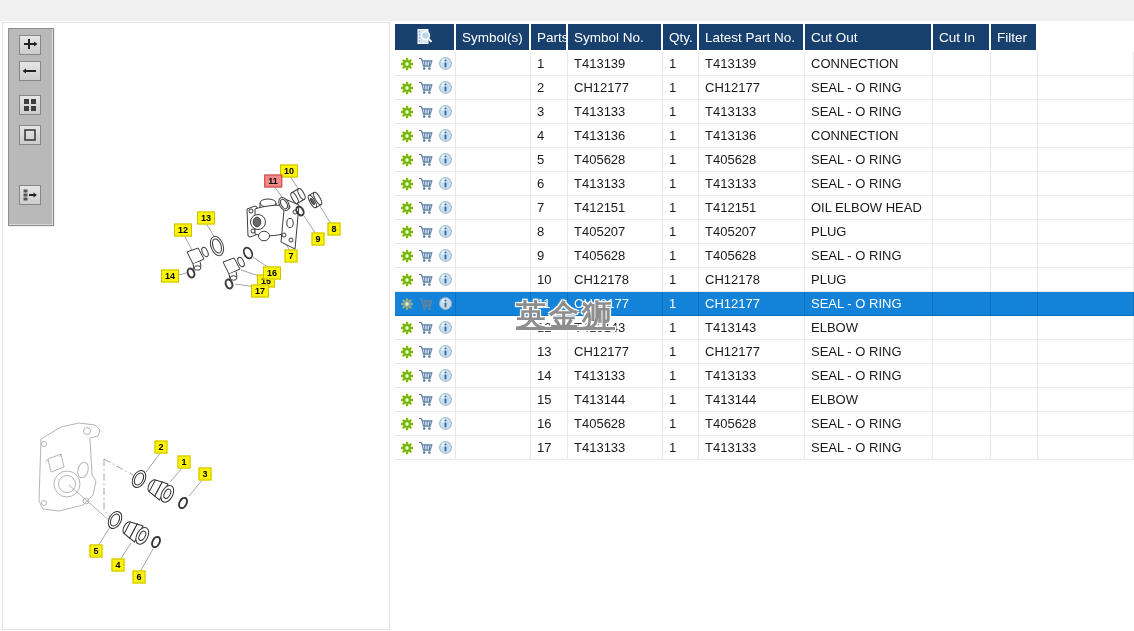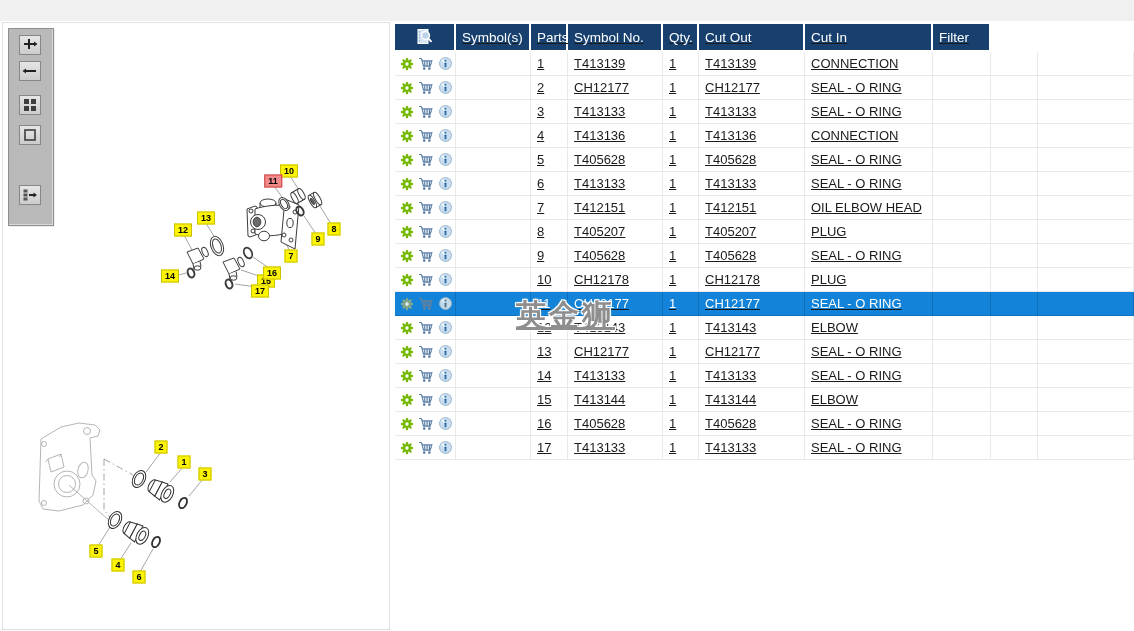--- a/index.html
+++ b/index.html
@@ -17,21 +17,21 @@
            border:1px solid #8e8e8e;box-shadow:inset -1px -1px 0 #d9d9d9, 1px 1px 0 #efefef;}
   .tool-btn{position:absolute;left:10px;width:22px;height:20px;background:#d9d9d9;
             background:linear-gradient(#e6e6e6,#cccccc);border:1px solid #878787;box-sizing:border-box;
             display:flex;align-items:center;justify-content:center;padding:0;cursor:pointer;}
   
   .callout{position:absolute;transform:translate(-50%,-50%);background:#fcf403;border:1px solid #c9c000;
            font-size:9px;font-weight:bold;line-height:1;padding:1px 3px;color:#000;z-index:6;cursor:pointer;}
   .callout.selected{background:#f28a8a;border-color:#cc4444;}
   
   .table-wrap{position:absolute;left:395px;top:24px;width:739px;font-size:13px;}
-  .grid{display:grid;grid-template-columns:61px 75px 37px 95px 36px 106px 128px 58px 47px 1fr;text-decoration:underline;}
+  .grid{display:grid;grid-template-columns:61px 75px 37px 95px 36px 106px 128px 58px 47px 1fr;}
   .hcell{background:#17406E;color:#fff;height:26px;border-right:2px solid #fff;border-bottom:2px solid #fff;
          display:flex;align-items:center;padding-left:6px;box-sizing:content-box;font-size:13.5px;}
   .hcell.icon-h{justify-content:center;padding-left:0;}
   .trow{cursor:default;}
   .cell{height:23px;border-right:1px solid #e9e9e9;border-bottom:1px solid #e9e9e9;
         display:flex;align-items:center;padding-left:6px;box-sizing:content-box;white-space:nowrap;overflow:hidden;}
   .cell.icons{padding-left:4px;gap:3px;}
   .icn{display:inline-flex;width:16px;height:16px;align-items:center;justify-content:center;cursor:pointer;}
   .trow.selected .cell{background:#1283D8;color:#fff;border-right-color:#0f6fba;border-bottom-color:#0f6fba;}
   .trow.selected svg{filter:grayscale(0.75) brightness(1.06);opacity:0.85;}
@@ -249,20 +249,21 @@
           <rect x="3" y="1.5" width="10" height="14" fill="#d7e6f4" stroke="#ffffff" stroke-width="1"></rect>
           <path d="M4.5,3 v11" stroke="#9db9d6" stroke-width="1.4" stroke-dasharray="1.5 1.5" fill="none"></path>
           <circle cx="10.5" cy="7.5" r="4" fill="#bcd3e8" stroke="#ffffff" stroke-width="1.4"></circle>
           <line x1="13.3" y1="10.3" x2="16.5" y2="13.8" stroke="#ffffff" stroke-width="2"></line>
         </svg>
       </div>
       <div class="hcell">Symbol(s)</div>
       <div class="hcell">Parts</div>
       <div class="hcell">Symbol No.</div>
       <div class="hcell">Qty.</div>
+      <div class="hcell">Latest Part No.</div>
       <div class="hcell">Cut Out</div>
       <div class="hcell">Cut In</div>
       <div class="hcell">Filter</div>
     </div>
     <div id="tbody">
         <div class="grid trow">
     <div class="cell icons">
       <span class="icn">
         <svg width="14" height="14" viewBox="0 0 16 16">
           <g fill="#76b900">

